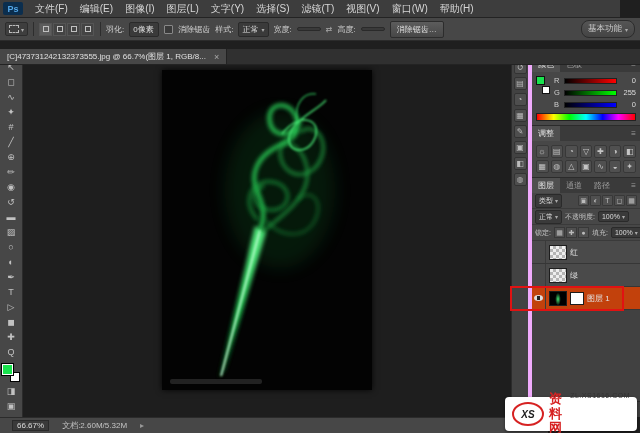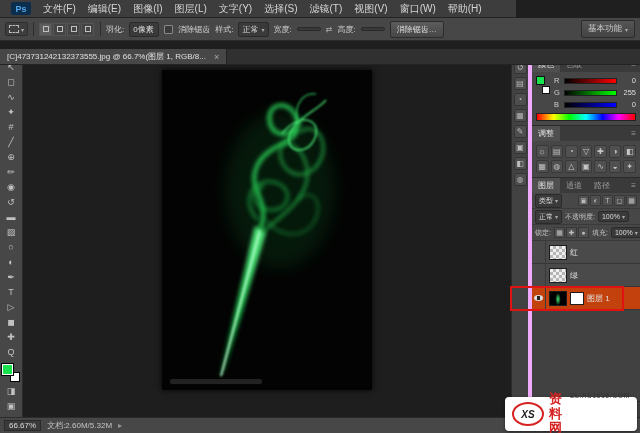--- a/index.html
+++ b/index.html
@@ -1,42 +1,42 @@
 <!DOCTYPE html>
 <html><head>
 <meta charset="utf-8">
 <style>
 *{margin:0;padding:0;box-sizing:border-box}
 html,body{width:640px;height:433px}
 body{position:relative;background:#1f1f1f;font-family:"Liberation Sans","DejaVu Sans",sans-serif;font-size:9px;color:#c9c9c9;overflow:hidden}
 i,b{font-style:normal;font-weight:normal}
 
 
-.menubar{position:absolute;top:0;left:0;width:516px;height:18px;background:#3d3d3d;border-bottom:1px solid #232323;display:flex;align-items:center;padding-left:11px;z-index:5}
+.menubar{position:absolute;top:0;left:0;width:620px;height:18px;background:#3d3d3d;border-bottom:1px solid #232323;display:flex;align-items:center;padding-left:3px;z-index:5}
 .ps-logo{width:20px;height:13px;background:#0b2e4e;color:#53a7e8;font-weight:bold;font-size:9px;display:flex;align-items:center;justify-content:center;border-radius:2px;margin-right:6px}
 .menu-items{display:flex}
 .menu-item{padding:2px 6px;font-size:10px;color:#d6d6d6;cursor:default;white-space:nowrap}
 
 
 .optionsbar{position:absolute;top:18px;left:0;width:640px;height:23px;background:#474747;border-bottom:1px solid #2b2b2b;display:flex;align-items:center;gap:5px;padding:0 5px;font-size:8px;z-index:5}
 .tool-preset{display:flex;align-items:center;gap:2px;background:#3e3e3e;border:1px solid #2d2d2d;border-radius:2px;padding:2px 3px}
 .tp-icon{width:10px;height:8px;border:1px dashed #bbb;display:block}
 .caret{font-size:6px;color:#aaa}
 .sep{width:1px;height:14px;background:#2d2d2d}
 .combine{display:flex}
 .comb{width:13px;height:13px;border:1px solid #555;margin-right:1px;display:inline-flex;align-items:center;justify-content:center;background:#444}
 .comb.active{background:#5d5d5d}
 .comb i{width:6px;height:6px;border:1px dashed #c0c0c0;display:block}
 .opt-label{color:#cfcfcf;white-space:nowrap}
 .opt-field{min-width:30px;background:#3a3a3a;border:1px solid #2a2a2a;border-radius:2px;padding:1px 3px;color:#ddd;display:inline-flex;align-items:center;gap:3px;justify-content:space-between}
 .opt-field.small{min-width:24px}
 .check{width:9px;height:9px;border:1px solid #888;background:#3a3a3a;border-radius:1px;display:inline-block}
 .swap{color:#aaa;font-size:8px}
 .refine{background:linear-gradient(#5c5c5c,#474747);border:1px solid #2c2c2c;border-radius:2px;color:#ddd;font-size:8px;padding:2px 6px;font-family:inherit}
-.workspace{margin-left:auto;display:flex;align-items:center;gap:3px;background:linear-gradient(#555,#444);border:1px solid #2c2c2c;border-radius:2px;padding:2px 6px;font-size:8.5px;white-space:nowrap}
+.workspace{margin-left:auto;display:flex;align-items:center;gap:3px;background:linear-gradient(#555,#444);border:1px solid #2c2c2c;border-radius:8px;padding:2px 6px;font-size:8.5px;white-space:nowrap}
 
 
 .doctab-row{position:absolute;top:49px;left:0;width:640px;height:16px;background:#303030;border-bottom:1px solid #232323;display:flex;z-index:5}
 .doctab{display:flex;align-items:center;gap:8px;background:#474747;padding:0 7px;font-size:8px;color:#e0e0e0;border-right:1px solid #222;white-space:nowrap}
 .tabclose{color:#aaa;font-size:9px}
 
 
 .toolbar{position:absolute;left:0;top:57px;bottom:16px;width:23px;background:#474747;border-right:1px solid #2b2b2b;display:flex;flex-direction:column;align-items:center;padding-top:3px;z-index:4}
 .tools{display:flex;flex-direction:column;align-items:center}
 .tool{width:21px;height:15px;display:flex;align-items:center;justify-content:center;color:#c2c2c2;font-size:9px;cursor:default}
@@ -101,21 +101,21 @@
 .layer-row.has-mask .mask-thumb{display:block}
 .lname{flex:1;white-space:nowrap;overflow:hidden}
 .lockbadge{display:none;width:7px;height:6px;border:1px solid #ccc;border-radius:1px;position:relative;margin:0 6px 0 auto;flex:none}
 .lockbadge:before{content:"";position:absolute;top:-4px;left:1px;width:3px;height:3px;border:1px solid #ccc;border-bottom:none;border-radius:2px 2px 0 0}
 .layer-row.locked .lockbadge{display:block}
 .red-box{position:absolute;left:-22px;right:16px;top:45px;height:25px;border:2px solid #e11212;z-index:30;pointer-events:none}
 .layers-bottom{height:16px;background:#3f3f3f;border-top:1px solid #2b2b2b;display:flex;align-items:center;justify-content:space-around;padding:0 3px}
 .lbi{color:#b5b5b5;font-size:8px}
 
 
-.statusbar{position:absolute;left:0;bottom:0;width:640px;height:16px;background:#474747;border-top:1px solid #2b2b2b;display:flex;align-items:center;gap:6px;padding:0 4px;font-size:8px;z-index:5}
+.statusbar{position:absolute;left:0;bottom:0;width:548px;height:16px;background:#474747;border-top:1px solid #2b2b2b;display:flex;align-items:center;gap:13px;padding:0 12px;font-size:8px;z-index:5}
 .zoom-field{background:#3a3a3a;border:1px solid #2a2a2a;padding:0 4px;min-width:34px;color:#ddd}
 .status-doc{color:#c5c5c5}
 .status-arrow{color:#999}
 
 
 .watermark{position:absolute;right:3px;bottom:2px;width:132px;height:34px;background:#fff;border-radius:4px;display:flex;align-items:center;gap:5px;padding:2px 7px;z-index:60;box-shadow:0 1px 3px rgba(0,0,0,.5)}
 .wm-logo{width:32px;height:24px;border:2px solid #d62222;border-radius:50%;color:#1a1a1a;font-weight:bold;font-style:italic;font-size:10px;display:flex;align-items:center;justify-content:center;flex:none}
 .wm-text{display:flex;line-height:1.15}
 .wm-text b{color:#d62222;font-size:13px;font-weight:bold}
 .wm-text i{color:#333;font-size:7px;letter-spacing:.5px}

